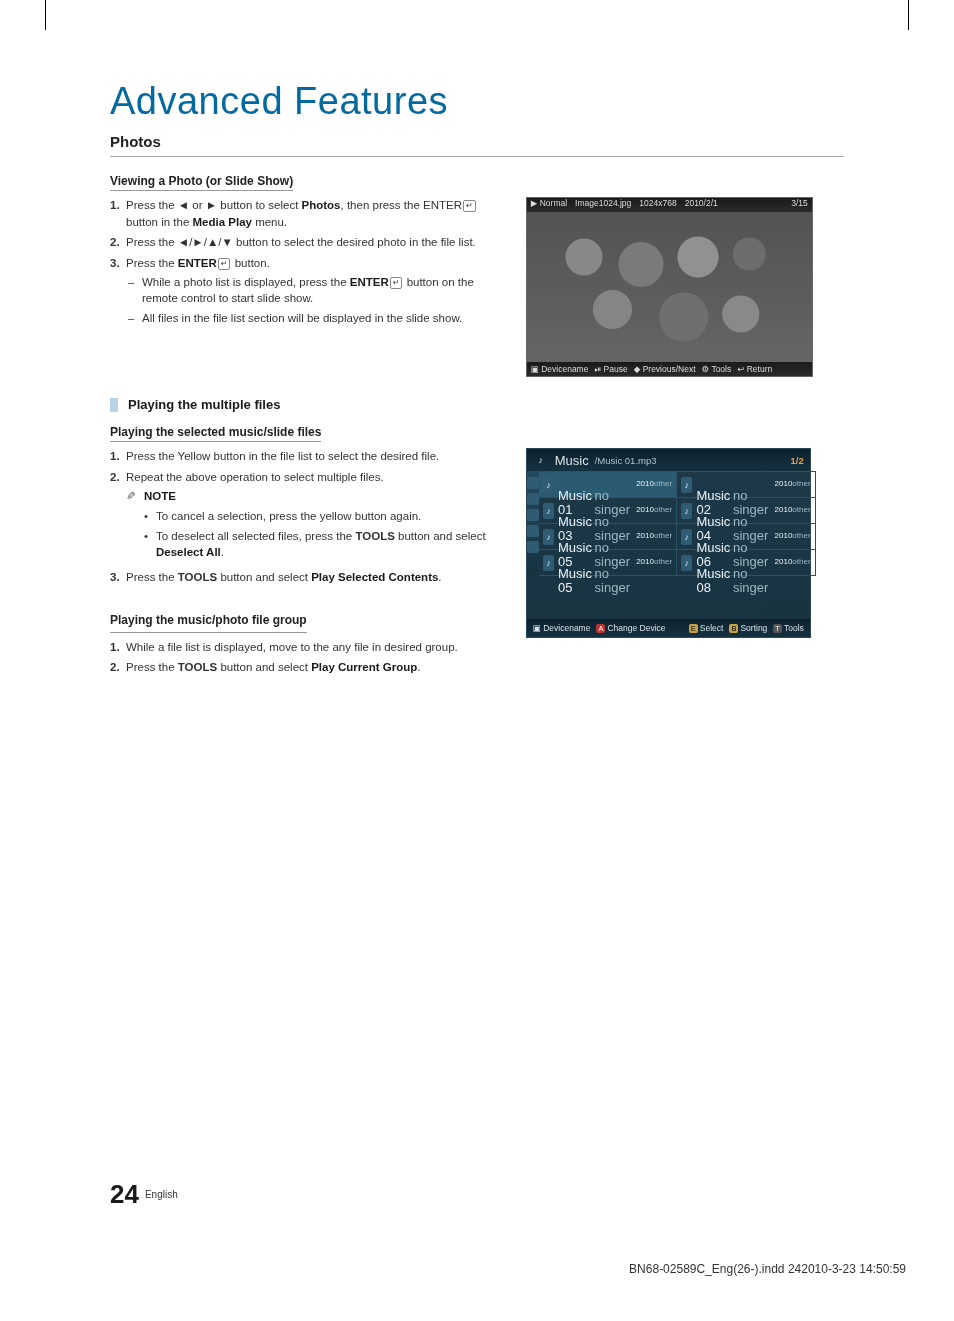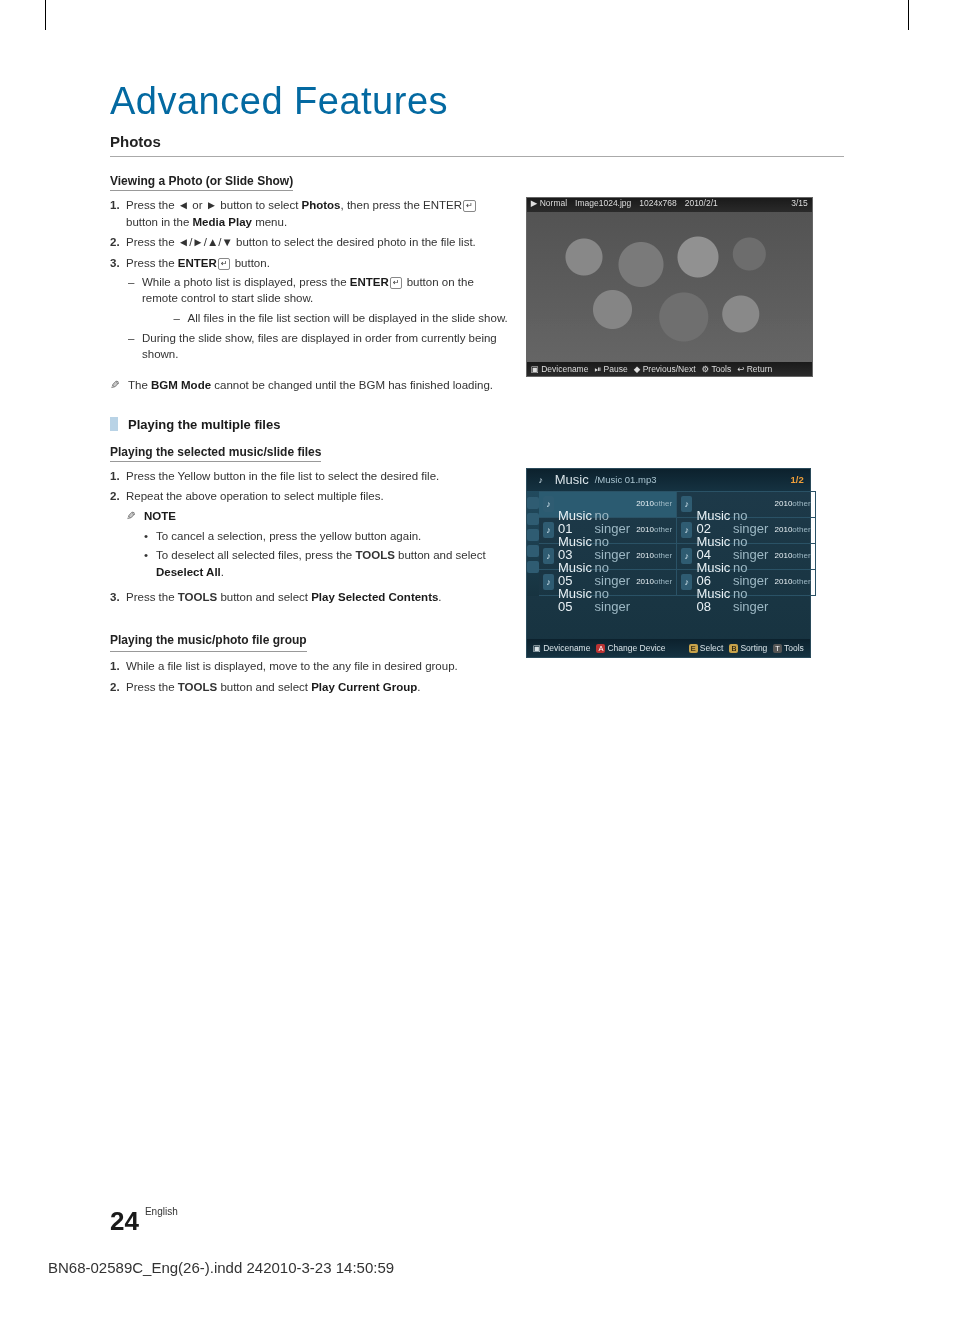--- a/index.html
+++ b/index.html
@@ -11,21 +11,21 @@
 h2 { font-weight:600; font-size:15px; margin:0 0 6px 0; color:#222; }
 .rule { border:none; border-top:1px solid #aaa; margin:0 0 14px 0; }
 .subhead { font-weight:600; font-size:12px; border-bottom:1px solid #999; display:inline-block; padding-bottom:2px; margin:0 0 6px 0; color:#222; }
 .twocol { display:flex; gap:18px; }
 .left { flex:1.25; font-size:11.5px; line-height:1.45; color:#333; }
 .right { flex:1; }
 ol.steps { margin:0 0 10px 0; padding-left:0; list-style:none; }
 ol.steps > li { display:flex; margin:0 0 4px 0; }
 ol.steps .n { font-weight:700; width:16px; flex-shrink:0; }
 ul.dash { margin:2px 0 4px 0; padding:0; list-style:none; }
-ul.dash li { display:flex; margin:0 0 3px 0; padding-left:16px;justify-content:flex-end; }
+ul.dash li { display:flex; margin:0 0 3px 0; padding-left:16px; }
 ul.dash li::before { content:"–"; width:14px; margin-left:-14px; flex-shrink:0; }
 .notebox { display:flex; margin:3px 0; }
 .note-icon { width:18px; flex-shrink:0; }
 .note-icon::before { content:"✎"; transform:scaleX(-1); display:inline-block; color:#555; }
 b, strong { font-weight:700; color:#1a1a1a; }
 .tools-key { font-weight:700; }
 .enter-glyph { display:inline-block; border:1px solid #888; border-radius:2px; font-size:8px; padding:0 2px; line-height:10px; vertical-align:1px; margin:0 1px; }
 .bar-head { display:flex; align-items:center; margin:20px 0 10px 0; }
 .bar-head .bar { width:8px; height:14px; background:#b9d3e6; margin-right:10px; }
 .bar-head .txt { font-weight:700; font-size:13px; color:#1a1a1a; }
@@ -65,24 +65,24 @@
 .music-shot .tcol .s { color:#9db8c4; }
 .music-shot .rcol { margin-left:auto; text-align:right; line-height:1.05; font-size:8px; }
 .music-shot .rcol .b { color:#e9f1f5; }
 .music-shot .rcol .s { color:#9db8c4; }
 .music-shot .mbot { position:absolute; bottom:0; left:0; right:0; height:18px; background:linear-gradient(#0c212d,#153241); display:flex; align-items:center; gap:6px; padding:0 6px; font-size:8.5px; }
 .key { display:inline-block; border-radius:2px; padding:0 2px; font-size:7.5px; margin-right:2px; }
 .kA { background:#b33; color:#fff; }
 .kE { background:#c7a24a; color:#000; }
 .kTools { background:#555; color:#fff; }
 
-.footer { position:absolute; bottom:84px; left:110px; display:flex; align-items:flex-start; gap:6px; }
+.footer { position:absolute; bottom:111px; left:110px; display:flex; align-items:center; gap:6px; }
 .footer .pn { font-size:26px; font-weight:700; color:#1a1a1a; }
 .footer .lang { font-size:10px; color:#333; }
-.bleedline { position:absolute; bottom:45px; left:48px; right:48px; display:flex; justify-content:flex-start; font-size:15px; color:#333; }
+.bleedline { position:absolute; bottom:45px; left:48px; right:48px; display:flex; justify-content:flex-end; font-size:12px; color:#333; }
 </style>
 </head>
 <body>
 
 <div class="page">
   <div class="crop-mark cm-tl-v"></div>
   <div class="crop-mark cm-tr-v"></div>
 
   <h1>Advanced Features</h1>
   <h2>Photos</h2>
@@ -108,31 +108,24 @@
               <span class="n">3.</span>
               <span>
             <span>Press the </span><b>ENTER</b><span class="enter-glyph">↵</span><span> button.</span>
             <ul class="dash">
               <li>
                     <span><span>While a photo list is displayed, press the </span><b>ENTER</b><span class="enter-glyph">↵</span><span> button on the remote control to start slide show.</span></span>
                   </li>
               <li>
                     <span>All files in the file list section will be displayed in the slide show.</span>
                   </li>
-              <li>
-                    <span>During the slide show, files are displayed in order from currently being shown.</span>
-                  </li>
             </ul>
           </span>
             </li>
         </ol>
-        <div class="notebox">
-            <span class="note-icon"></span>
-          <span><span>The </span><b>BGM Mode</b><span> cannot be changed until the BGM has finished loading.</span></span>
-        </div>
       </div>
 
       <div class="right">
         <div class="photo-shot">
           <div class="veg"></div>
           <div class="topstrip">
             <span>▶ Normal</span>
             <span>Image1024.jpg</span>
             <span>1024x768</span>
             <span>2010/2/1</span>

